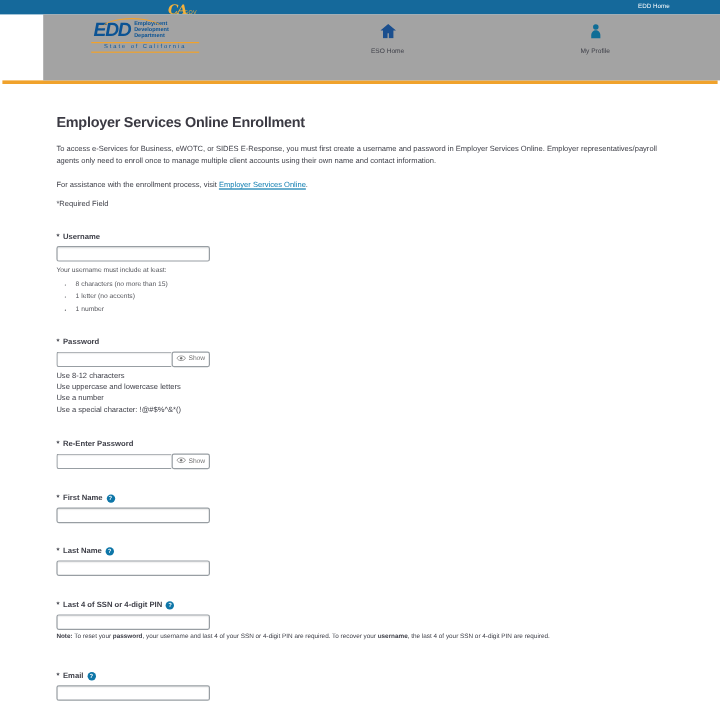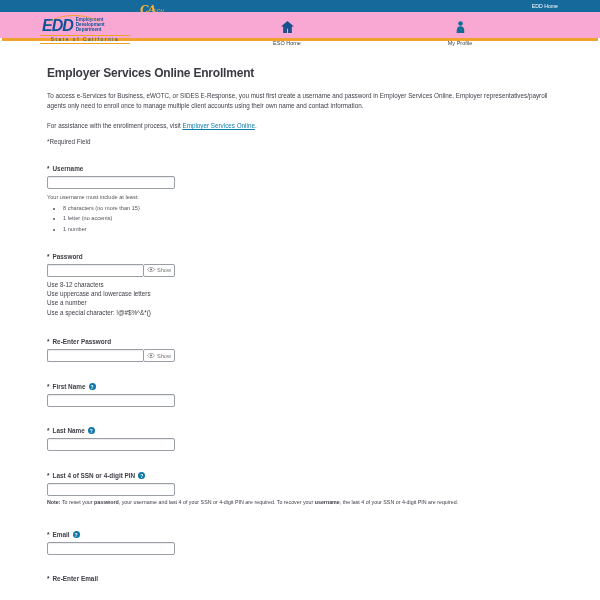--- a/index.html
+++ b/index.html
@@ -21,21 +21,21 @@
   .ca-logo .gov {
     font-family: "Liberation Sans", sans-serif; font-size: 4.5px;
     text-transform: uppercase; letter-spacing: 0.3px; position: relative; top: -0.5px; left: -2px;
   }
   .topbar-link {
     position: absolute; right: 42px; top: 0; height: 12px; line-height: 12px;
     color: #fff; font-size: 5.2px; cursor: pointer;
   }
 
   
-  .header { position: relative; height: 26px; background: #f9a8d4; }
+  .header { position: relative; height: 55px; background: #a3a3a3; margin-left: 36px; }
   .gold-rule { height: 3px; background: #F0A22C; margin: 0 2px; }
 
   .edd-logo { position: absolute; left: 40px; top: 5px; width: 90px; cursor: pointer; }
   .edd-top { display: flex; align-items: flex-end; gap: 3px; padding-left: 2px; }
   .edd-swoosh {
     position: absolute; left: 8px; top: -2px; width: 52px; height: 10px;
     border-top: 1px solid #F0A22C; border-radius: 50% 50% 0 0 / 100% 100% 0 0;
   }
   .edd-acronym {
     font-style: italic; font-weight: bold; font-size: 16px; line-height: 16px;

